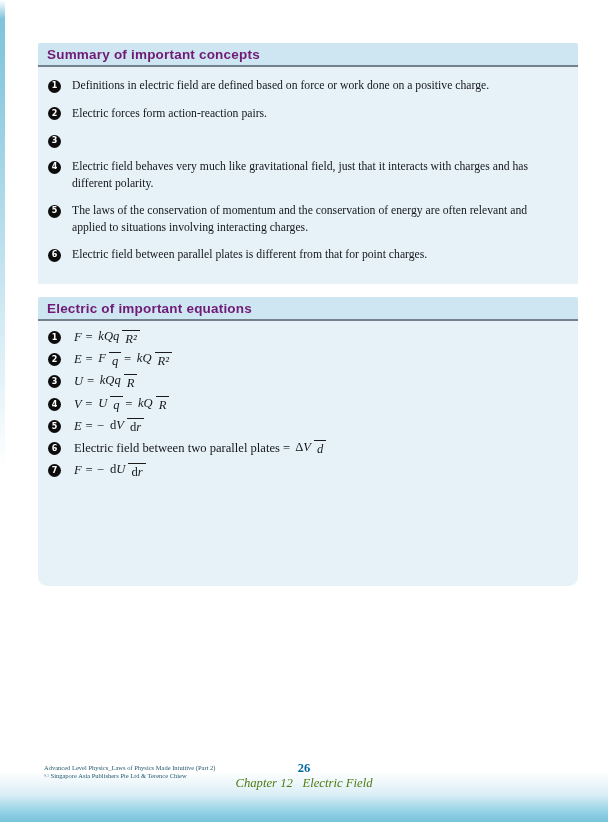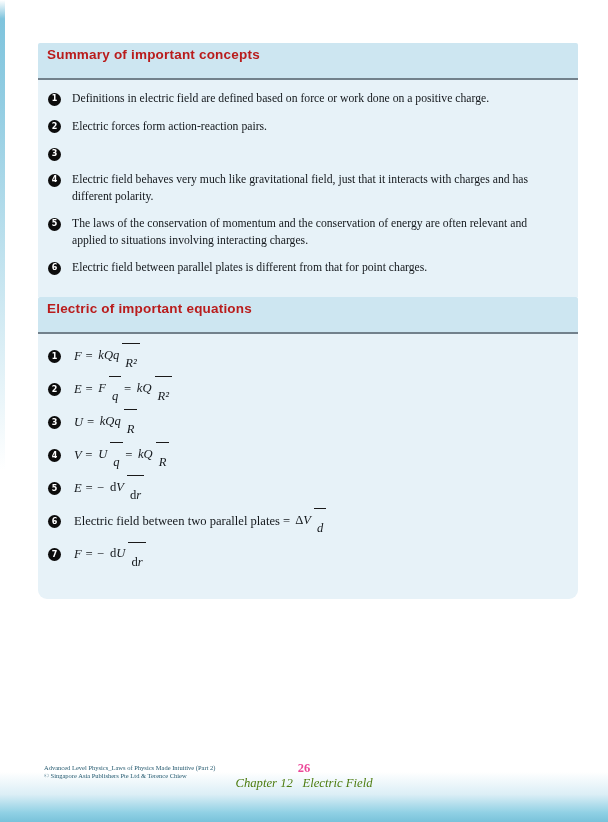--- a/index.html
+++ b/index.html
@@ -24,24 +24,24 @@
       #8fd0e4 82%, #79c2da 100%);
   }
 
   
   .box{position:absolute;left:38px;width:540px;z-index:2;}
   .box.concepts{top:43px;}
   .box.equations{top:297px;}
   .band{
     background:#cde6f1;
     border-bottom:2px solid #72818c;
-    padding:4px 8px 16px 9px;
+    padding:4px 8px 3px 9px;
     font-family:"Liberation Sans",sans-serif;
     font-weight:bold;font-size:13.5px;letter-spacing:0.2px;
-    color:#b91c1c;border-radius:2px 2px 0 0;
+    color:#701a75;border-radius:2px 2px 0 0;
   }
   .box-body{background:#e7f2f8;}
   .concepts .box-body{height:217px;padding:11px 12px 6px 10px;overflow:hidden;}
   .equations .box-body{height:265px;padding:9px 12px 6px 10px;overflow:hidden;border-radius:0 0 9px 9px;}
 
   
   .badge{
     flex:0 0 auto;width:13px;height:13px;border-radius:50%;
     background:#0c0c0c;color:#ffffff;
     font-family:"DejaVu Sans",sans-serif;font-size:8px;font-weight:bold;
@@ -56,31 +56,31 @@
 
   
   .e-item{display:flex;gap:13px;align-items:center;margin-bottom:6.5px;
     font-size:12.6px;color:#14181c;}
   .e-content{display:inline-flex;align-items:center;}
   .it{font-style:italic;}
   .up{font-style:normal;}
   .frac{display:inline-flex;flex-direction:row;align-items:center;
     margin:0 2px;line-height:1;}
   .fnum{padding:0 3px 2.5px;}
-  .fden{border-top:1px solid #1a1a1a;padding:13px 3px 0;}
+  .fden{border-top:1px solid #1a1a1a;padding:2px 3px 0;}
 
   
   .footer-left{
     position:absolute;left:44px;top:764px;z-index:3;
     font-size:6.5px;line-height:8.4px;color:#275b70;
   }
   .footer-center{
     position:absolute;left:0;top:762px;width:608px;text-align:center;z-index:3;
   }
-  .page-num{font-size:12.5px;font-weight:bold;color:#ec4899;line-height:13px;}
+  .page-num{font-size:12.5px;font-weight:bold;color:#0369a1;line-height:13px;}
   .chapter{font-size:12.7px;font-style:italic;color:#4d7c0f;margin-top:1px;white-space:pre;}
 </style>
 </head>
 <body>
 
 <div class="left-strip"></div>
 <div class="bottom-grad"></div>
 
 <section class="box concepts">
   <header class="band">Summary of important concepts</header>

